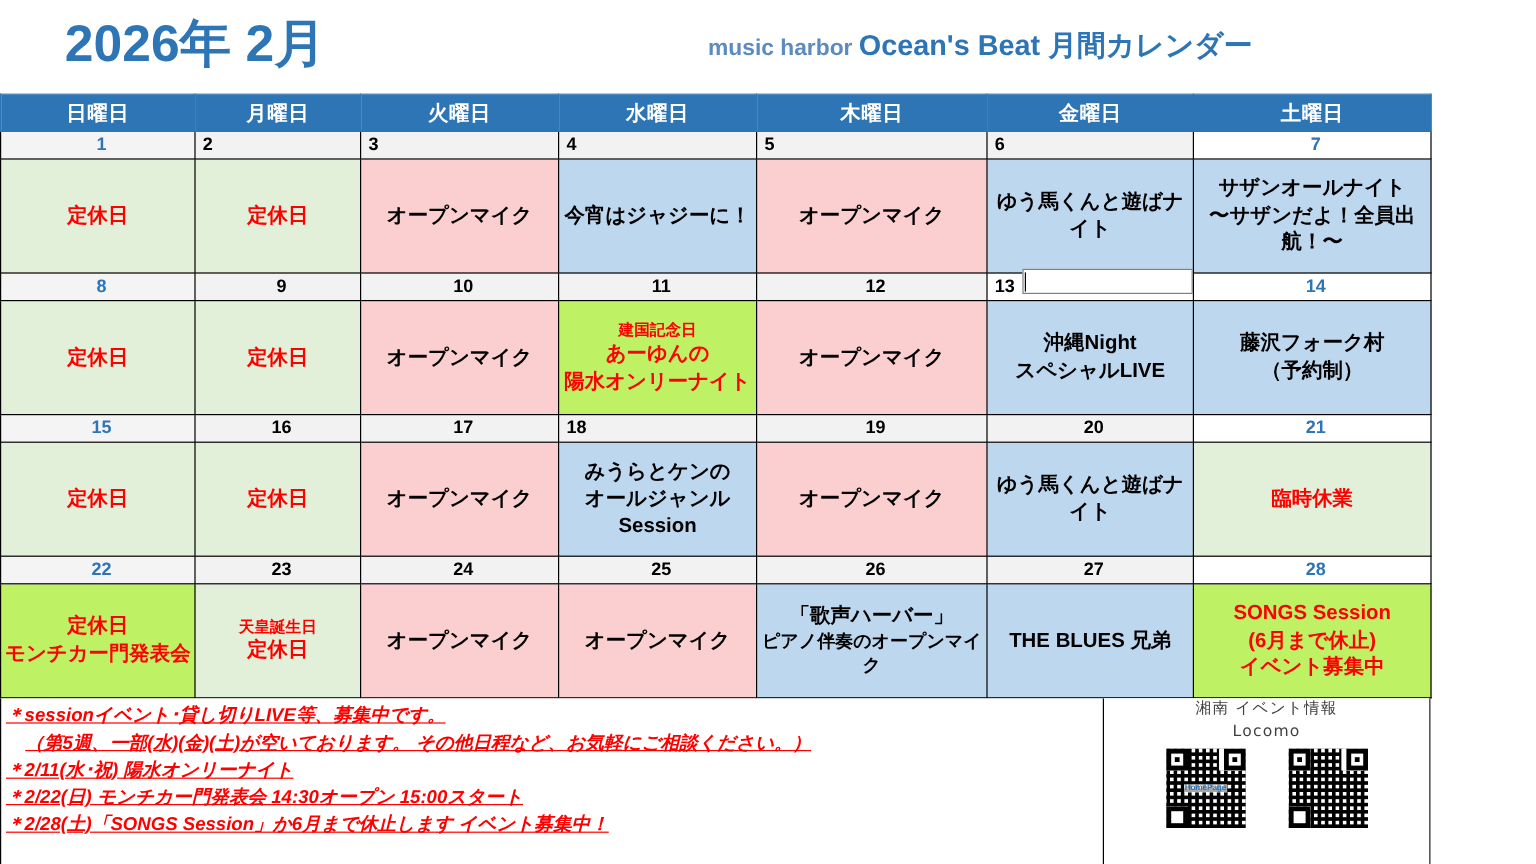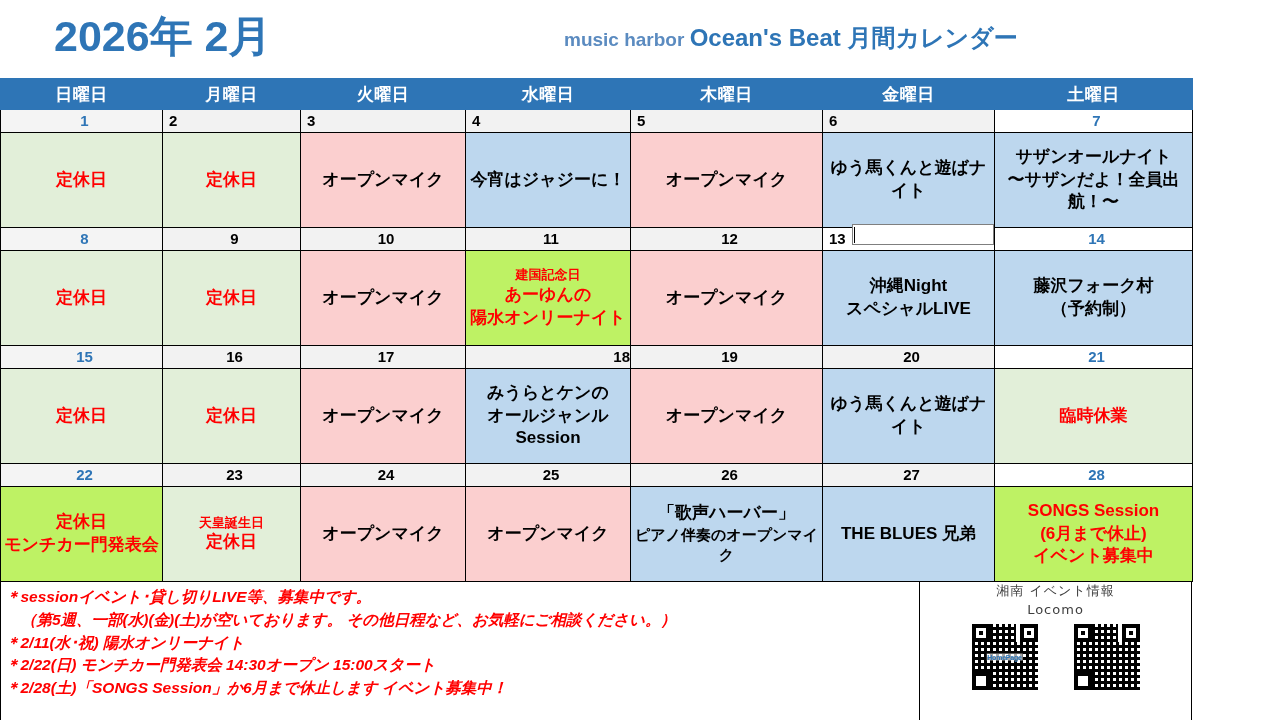--- a/index.html
+++ b/index.html
@@ -27,21 +27,21 @@
     left: 54px;
     top: 8px;
     font-size: 43px;
     font-weight: bold;
     color: #2e75b6;
     letter-spacing: 0px;
     white-space: nowrap;
   }
   #brand-title {
     position: absolute;
-    left: 564px;
+    left: 590px;
     top: 22px;
     white-space: nowrap;
     font-weight: bold;
     text-align: right;
   }
   #brand-small {
     font-size: 19px;
     color: #5b8bc0;
     font-weight: bold;
   }
@@ -151,21 +151,21 @@
   }
   #notes {
     padding: 4px 0 0 4px;
     font-size: 15.5px;
     font-weight: bold;
     font-style: italic;
     line-height: 1.47;
     color: #ff0000;
     white-space: nowrap;
   }
-  #notes .note { display: block; }
+  #notes .note { display: block; text-decoration: underline; }
   #notes .note.indent { padding-left: 16px; }
   #notes .note.blue { color: #2e75b6; }
 
   
   #qr-panel {
     position: absolute;
     right: 0px;
     top: 0px;
     width: 272px;
     height: 144px;
@@ -337,21 +337,21 @@
       <td class="eventcell bg-blue t-black">
         <span class="line">藤沢フォーク村</span>
         <span class="line">（予約制）</span>
       </td>
     </tr>
 
     <tr>
       <td class="datecell sun">15</td>
       <td class="datecell plain" style="text-align:center">16</td>
       <td class="datecell plain" style="text-align:center">17</td>
-      <td class="datecell plain" style="text-align:right">18</td>
+      <td class="datecell plain" style="text-align:left">18</td>
       <td class="datecell plain" style="text-align:center">19</td>
       <td class="datecell plain" style="text-align:center">20</td>
       <td class="datecell sat">21</td>
     </tr>
     <tr>
       <td class="eventcell bg-green t-red">
           <span class="line">定休日</span>
         </td>
       <td class="eventcell bg-green t-red">
           <span class="line">定休日</span>

